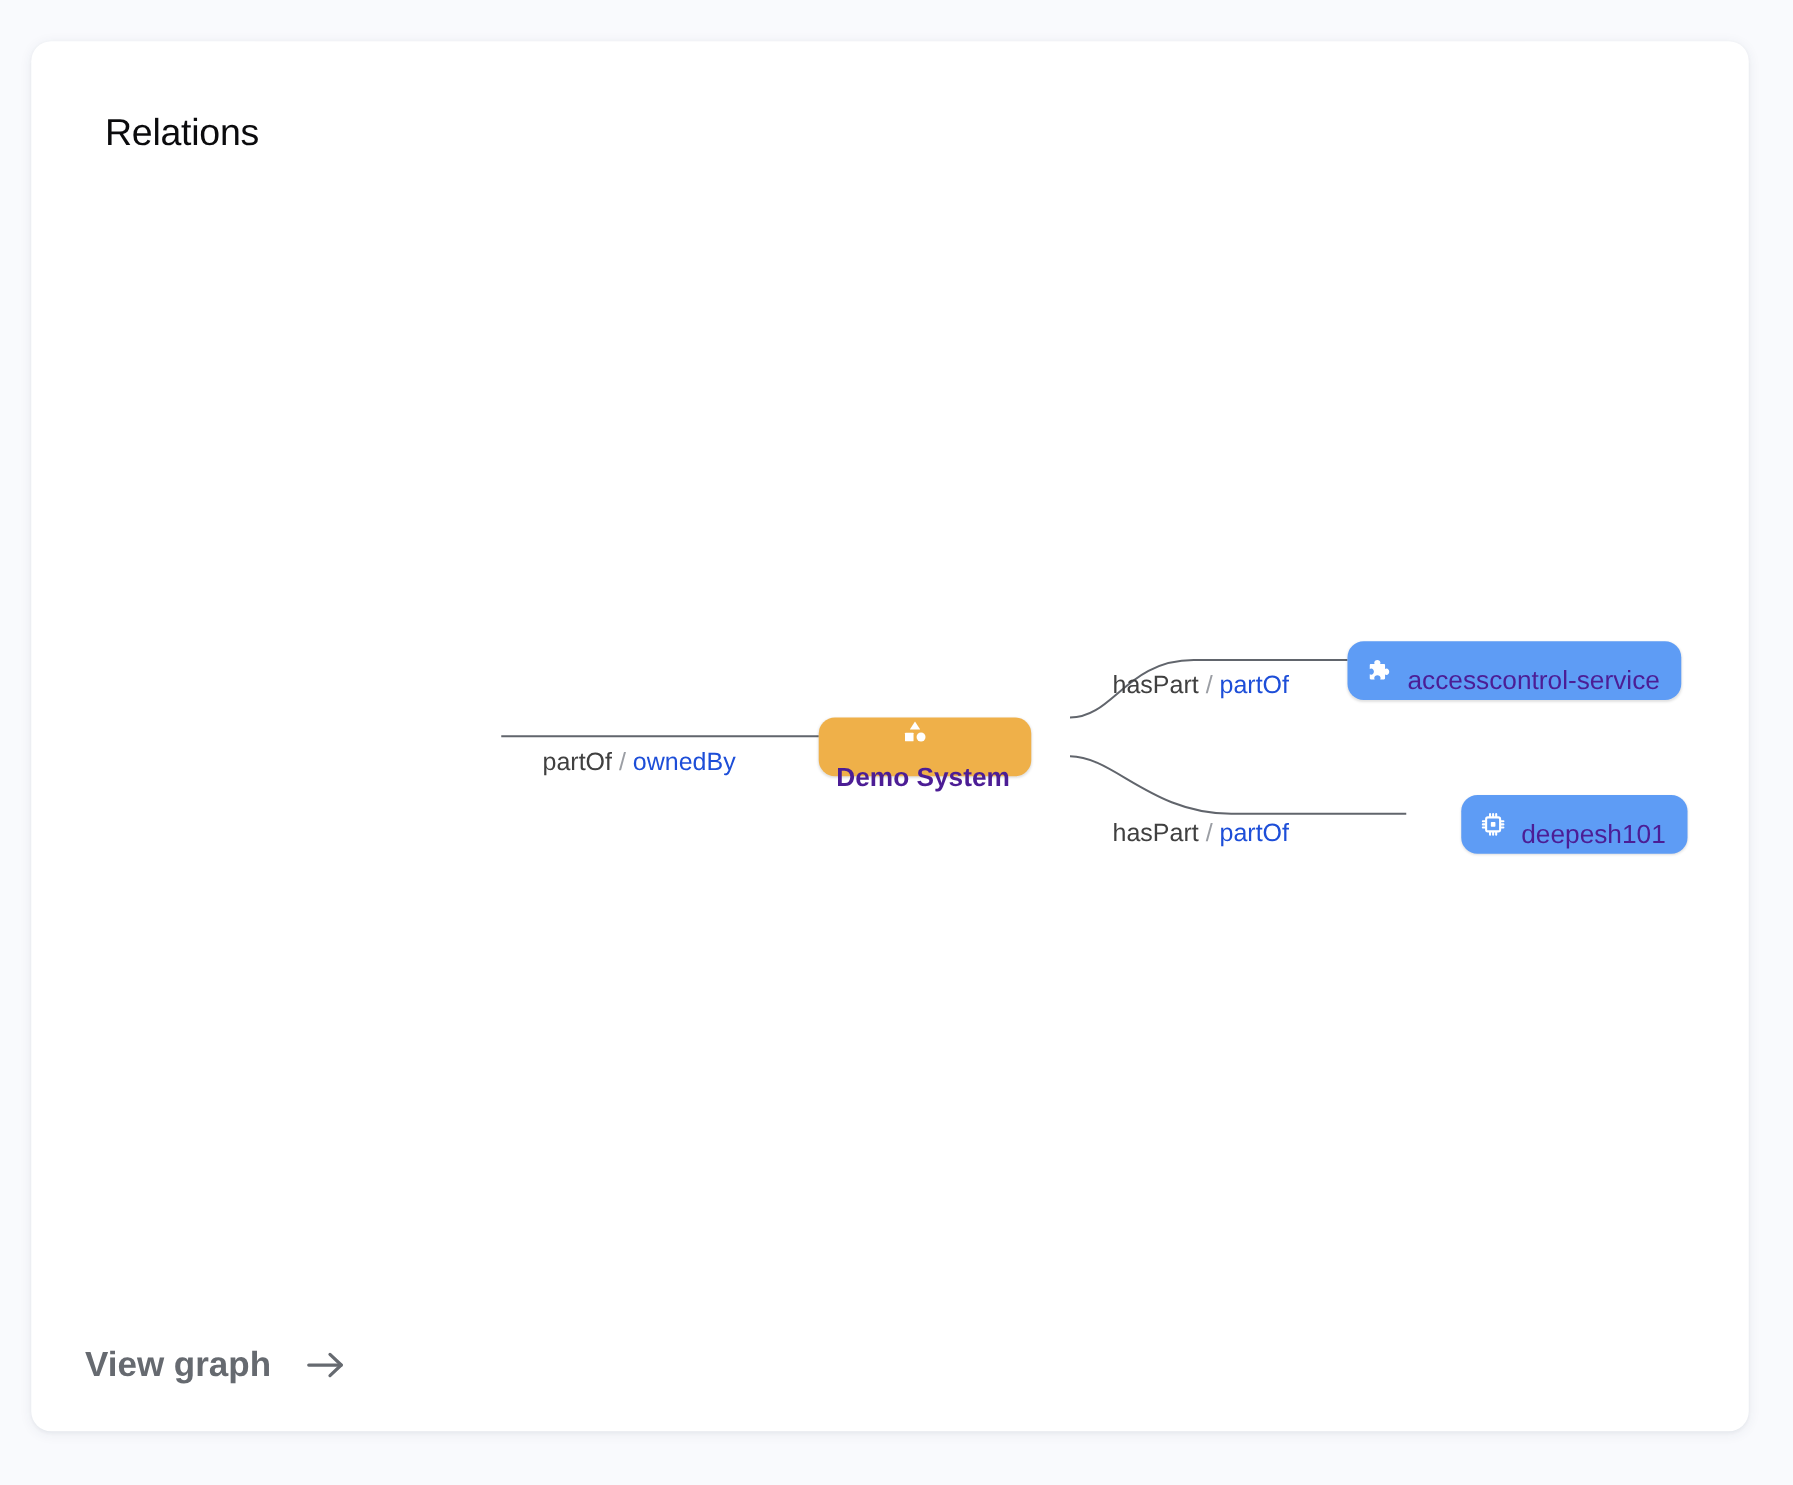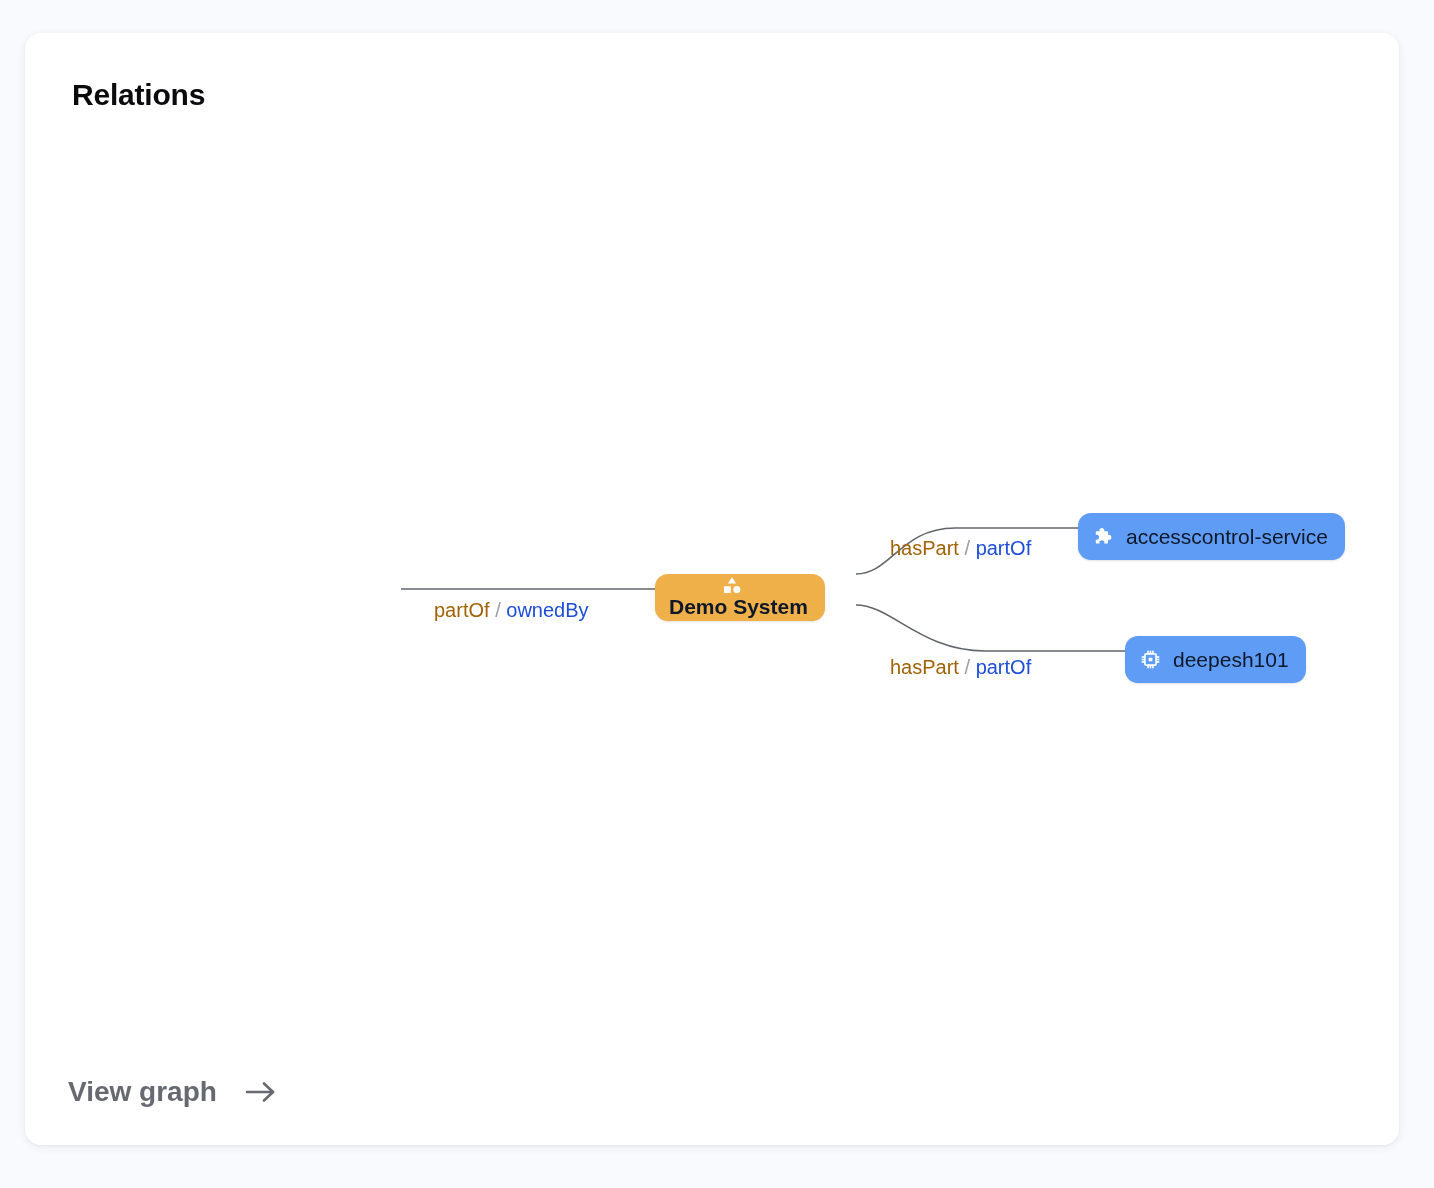--- a/index.html
+++ b/index.html
@@ -28,24 +28,24 @@
     box-shadow: 0 2px 10px rgba(40, 50, 80, 0.07),
                 0 1px 3px rgba(40, 50, 80, 0.05);
     overflow: hidden;
   }
 
   .card-title {
     position: absolute;
     left: 43px;
     top: 41px;
     font-size: 30px;
-    font-weight: bold;
+    font-weight: normal;
     color: #0b0b0d;
     letter-spacing: -0.2px;
-    margin: 4px;
+    margin: 16px;
   }
 
   
   .graph-canvas {
     position: absolute;
     left: 0;
     top: 0;
     width: 1374px;
     height: 1112px;
   }
@@ -79,41 +79,42 @@
     align-items: center;
     justify-content: center;
     width: 22px;
     height: 22px;
     flex: none;
     margin-right: 12px;
   }
   .gnode .node-icon svg { display: block; }
   .gnode .node-label {
     font-size: 21px;
-    color: #0f172a;
+    color: #4c1d95;
     line-height: 1;
+    margin-top: 16px;
   }
 
   .node-blue  { background: #5e9cf5; }
   .node-orange{ background: #efb049; flex-direction: column; }
   .node-orange .node-label { font-weight: bold; font-size: 21px; }
 
   #node-user    { left: 48px;   top: 541px; }
   #node-system  { left: 630px;  top: 541px; }
   #node-service { left: 1053px; top: 480px; }
-  #node-chip    { left: 1100px; top: 603px; }
+  #node-chip    { left: 1144px; top: 603px; }
 
   
   .edge-label {
     position: absolute;
     font-size: 20px;
     line-height: 1;
     white-space: nowrap;
   }
-  .edge-label .rel-fwd { color: #a16207; }
+  .edge-label .rel-fwd { color: #404040; }
   .edge-label .rel-sep { color: #9b9ea4; }
   .edge-label .rel-rev { color: #1d4ed8; }
 
   #edge-label-owner   { left: 409px; top: 567px; }
   #edge-label-part-1  { left: 865px; top: 505px; }
   #edge-label-part-2  { left: 865px; top: 624px; }
 
   
   .view-graph-link {
     position: absolute;

